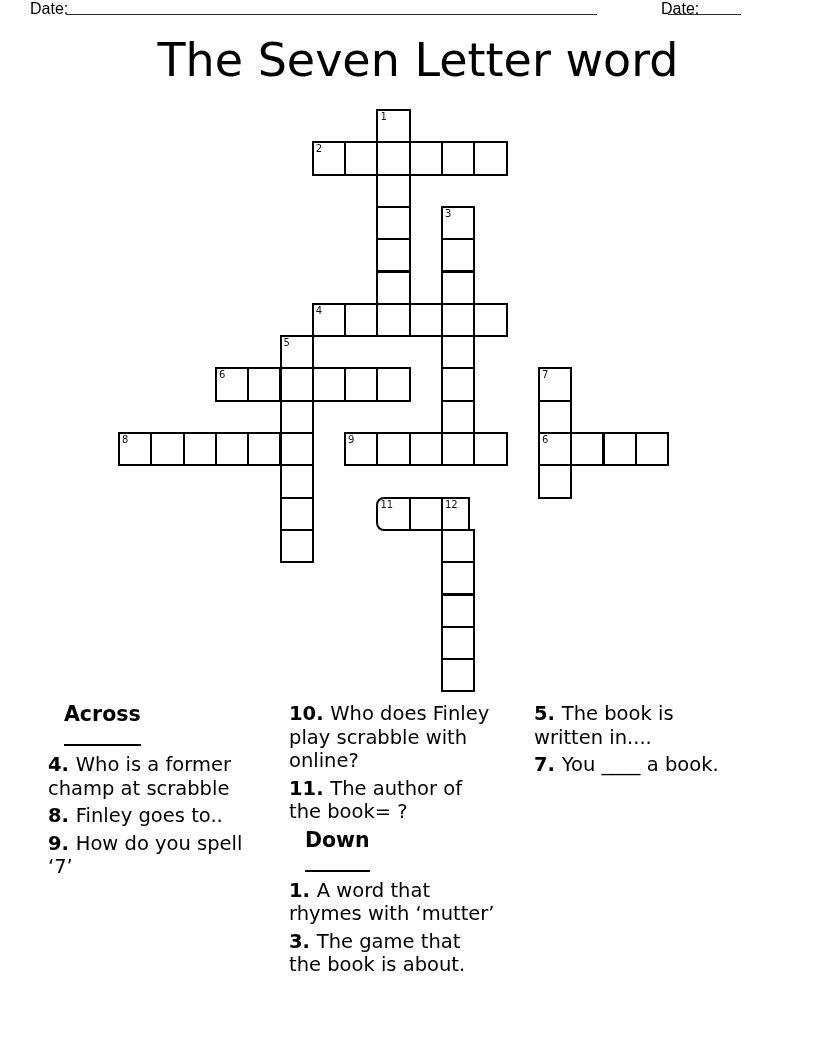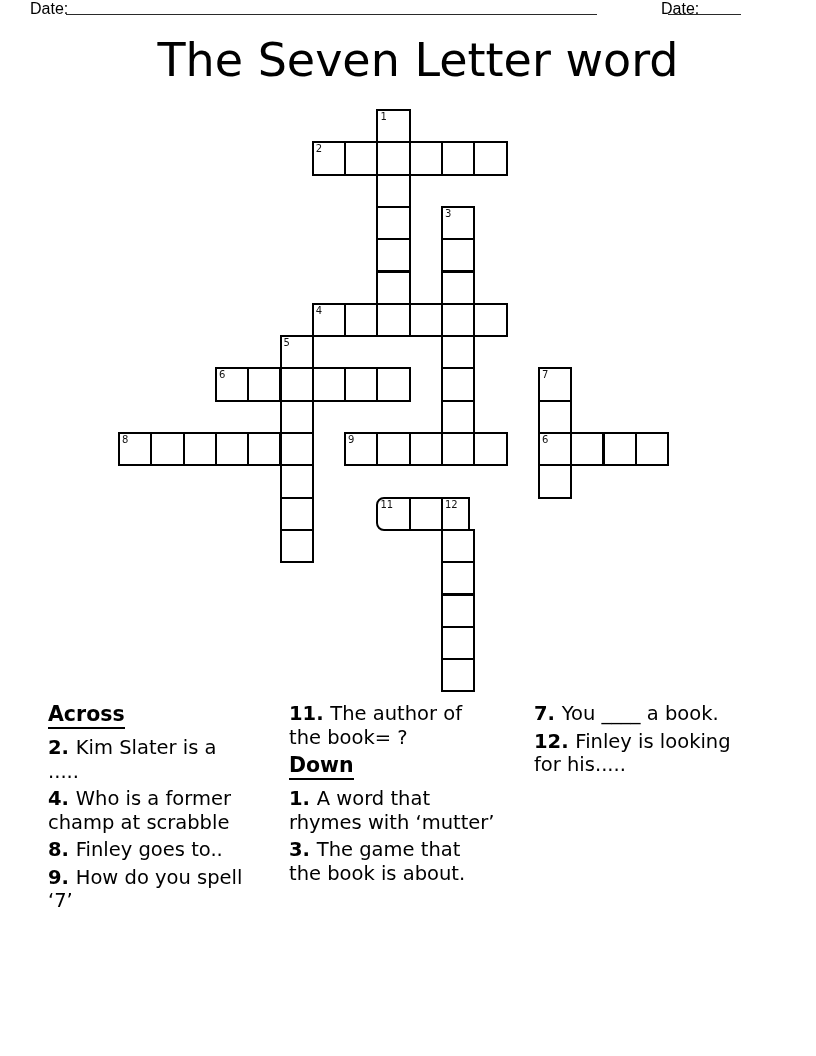--- a/index.html
+++ b/index.html
@@ -18,21 +18,21 @@
   
   #grid{position:absolute;}
   .cell{position:absolute;box-sizing:border-box;border:2.2px solid #000;background:#fff;}
   .cell .num{position:absolute;top:0px;left:2px;font-size:10px;line-height:12px;color:#111;}
   
   .clue-col{position:absolute;top:702px;}
   #clue-col-0{left:48px;width:242px;}
   #clue-col-1{left:289px;width:242px;}
   #clue-col-2{left:534px;width:244px;}
   .clue-heading{font-size:20.5px;font-weight:bold;margin:0 0 7px 0;}
-  .clue-heading span{display:inline-block;border-bottom:2px solid #000;padding-bottom:1px;}
+  .clue-heading span{display:inline-block;border-bottom:2px solid #000;padding-bottom:18px;margin-left:16px;}
   .clue{font-size:19.5px;line-height:23.5px;margin:0 0 4px 0;}
   .clue .cnum{font-weight:bold;}
 </style>
 </head>
 <body>
 
 <div class="page">
 
   <div>
     <span class="hdr-label" id="name-label">Date:</span>
@@ -126,30 +126,30 @@
       <div class="cell" style="left: 322px; top: 418.9px; width: 34.3px; height: 34.3px;"></div>
       <div class="cell" style="left: 322px; top: 451.2px; width: 34.3px; height: 34.3px;"></div>
       <div class="cell" style="left: 322px; top: 483.5px; width: 34.3px; height: 34.3px;"></div>
       <div class="cell" style="left: 322px; top: 515.8px; width: 34.3px; height: 34.3px;"></div>
       <div class="cell" style="left: 322px; top: 548.1px; width: 34.3px; height: 34.3px;"></div>
     </div>
 
   <div>
     <div class="clue-col" id="clue-col-0">
         <div class="clue-heading"><span>Across</span></div>
-        <p class="clue"><span class="cnum">2. </span>Kim Slater is a<br>.....</p>
         <p class="clue"><span class="cnum">4. </span>Who is a former<br>champ at scrabble</p>
         <p class="clue"><span class="cnum">8. </span>Finley goes to..</p>
         <p class="clue"><span class="cnum">9. </span>How do you spell<br>‘7’</p>
       </div>
     <div class="clue-col" id="clue-col-1">
+        <p class="clue"><span class="cnum">10. </span>Who does Finley<br>play scrabble with<br>online?</p>
         <p class="clue"><span class="cnum">11. </span>The author of<br>the book= ?</p>
         <div class="clue-heading"><span>Down</span></div>
         <p class="clue"><span class="cnum">1. </span>A word that<br>rhymes with ‘mutter’</p>
         <p class="clue"><span class="cnum">3. </span>The game that<br>the book is about.</p>
       </div>
     <div class="clue-col" id="clue-col-2">
+        <p class="clue"><span class="cnum">5. </span>The book is<br>written in....</p>
         <p class="clue"><span class="cnum">7. </span>You ____ a book.</p>
-        <p class="clue"><span class="cnum">12. </span>Finley is looking<br>for his.....</p>
       </div>
   </div>
 
 </div>
 
 </body></html>

